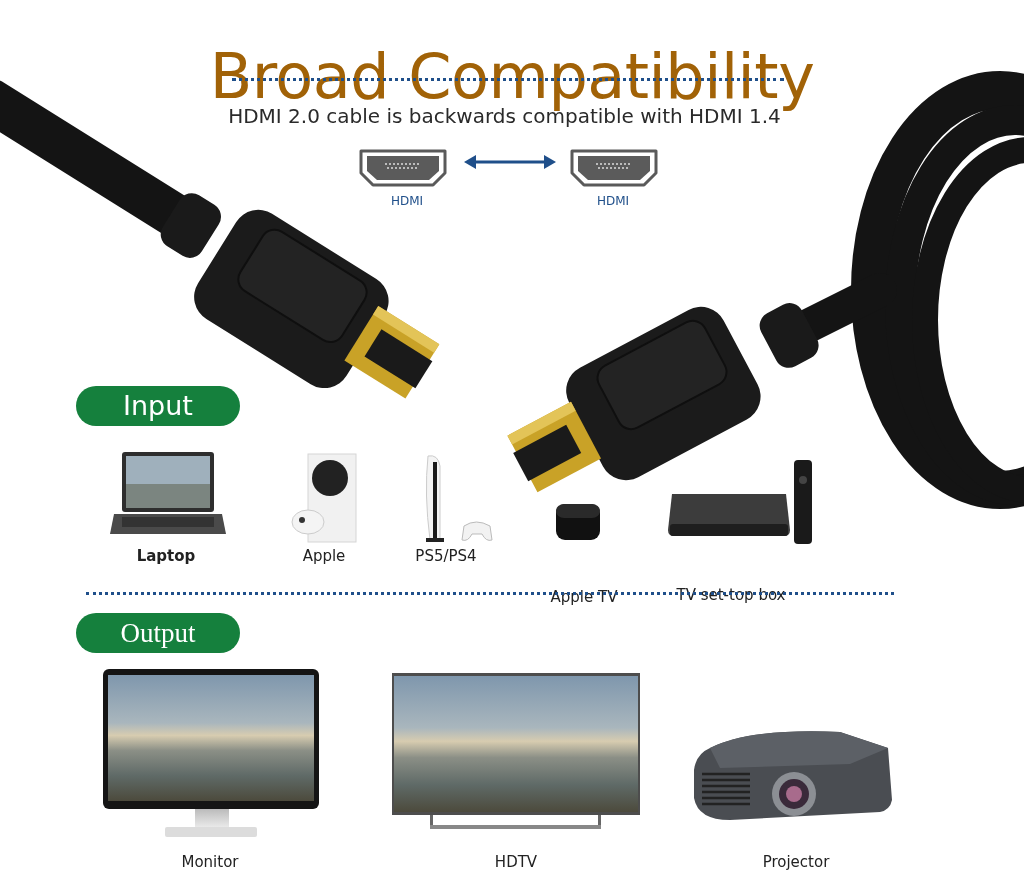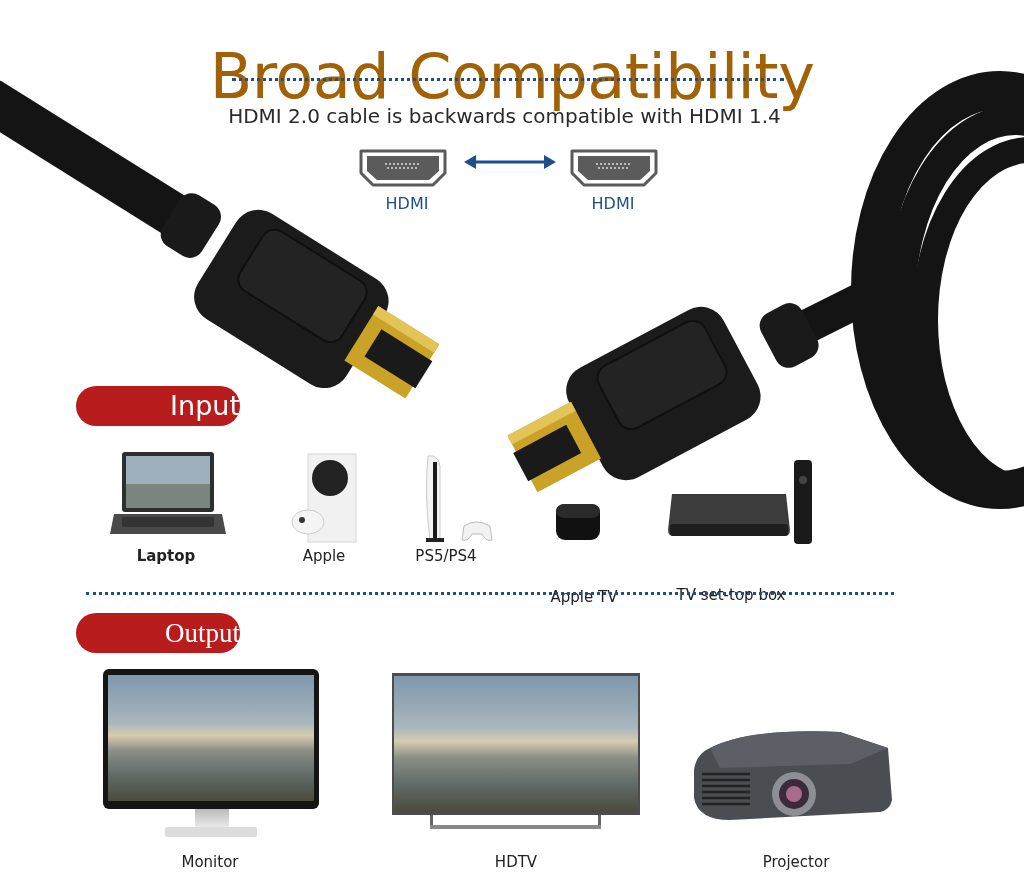--- a/index.html
+++ b/index.html
@@ -3,23 +3,23 @@
 <meta charset="utf-8">
 <style>
   html, body { margin: 0; padding: 0; background: #ffffff; }
   body { width: 1024px; height: 875px; position: relative; overflow: hidden;
          font-family: "DejaVu Sans", "Liberation Sans", sans-serif; color: #1e1e1e; }
   .abs { position: absolute; }
   .title { left: 0; width: 1024px; top: -2px; text-align: center; font-size: 62px;
            letter-spacing: -0.5px; color: #a16207; font-weight: normal; }
   .dots { border-top: 3px dotted #1f4f8a; height: 0; }
   .subtitle { left: 0; width: 1009px; top: 104px; text-align: center; font-size: 20px; color: #2a2a2a; }
-  .port-label { font-size: 16px; color: #1f4f8a; text-align: center; width: 92px; }
-  .pill { background: #b91c1c; color: #fff; border-radius: 22px; font-size: 27px;
-          text-align: right; line-height: 40px; height: 40px; }
+  .port-label { font-size: 12px; color: #1f4f8a; text-align: center; width: 92px; }
+  .pill { background: #15803d; color: #fff; border-radius: 22px; font-size: 27px;
+          text-align: center; line-height: 40px; height: 40px; }
   .dev-label { font-size: 15px; color: #222; text-align: center; }
   .screen-img { background: linear-gradient(180deg, #7f97ad 0%, #a9b6bd 38%, #d7ccb0 48%, #8b8f86 60%, #5f6a67 80%, #4c4a3c 100%); }
 </style>
 </head>
 <body>
 
 <svg class="abs" style="left:0;top:0" width="1024" height="875" viewBox="0 0 1024 875">
 
   <path d="M-10 100 L190 225" stroke="#141414" stroke-width="44" stroke-linecap="round" fill="none"></path>
 

